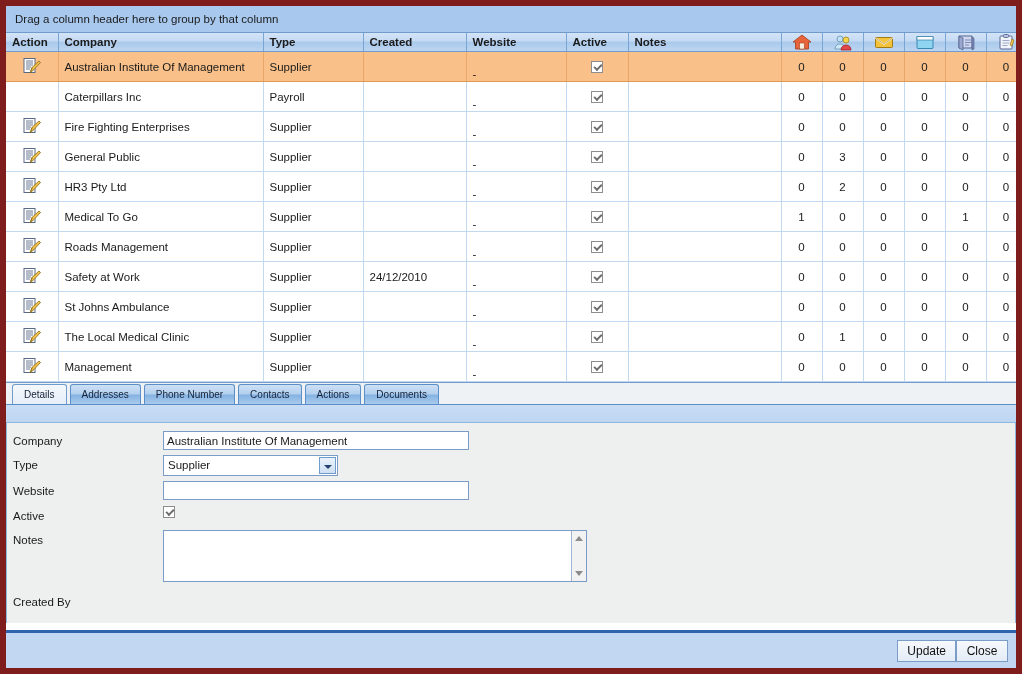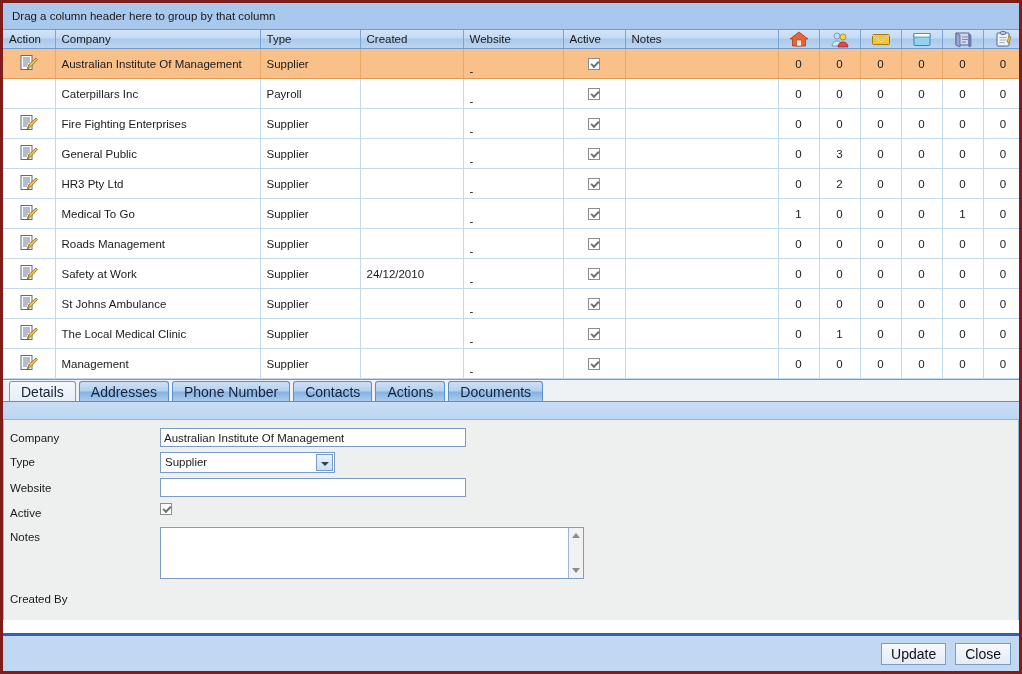--- a/index.html
+++ b/index.html
@@ -11,21 +11,21 @@
     font-family: "Liberation Sans", sans-serif;
     font-size: 11px;
     color: #1a1a1a;
     -webkit-font-smoothing: none;
   }
   #app {
     position: relative;
     width: 1022px;
     height: 674px;
     box-sizing: border-box;
-    border: 3px solid #7f1d1d;
+    border: 6px solid #7f1d1d;
     background: #ffffff;
     overflow: hidden;
   }
 
   
   .group-bar {
     height: 27px;
     box-sizing: border-box;
     background: #a8c8ee;
     border-bottom: 1px solid #6f9ccd;
@@ -41,21 +41,21 @@
     width: 100%;
     border-collapse: collapse;
     table-layout: fixed;
   }
   .grid th {
     height: 15px;
     box-sizing: border-box;
     background: linear-gradient(to bottom, #d4e4f7 0%, #c4d9f2 45%, #a9c9ec 50%, #bcd4f0 100%);
     border-right: 1px solid #7aa6d6;
     border-bottom: 1px solid #6f9ccd;
-    font-weight: normal;
+    font-weight: bold;
     font-size: 11.5px;
     text-align: left;
     padding: 0 0 0 6px;
     color: #1a1a1a;
     vertical-align: middle;
   }
   .grid th.icon-th {
     padding: 0;
     text-align: center;
   }
@@ -128,21 +128,21 @@
     align-items: flex-end;
     padding-left: 6px;
   }
   .tab {
     height: 20px;
     box-sizing: border-box;
     padding: 0 11px;
     margin-right: 3px;
     display: flex;
     align-items: center;
-    font-size: 14px;
+    font-size: 10px;
     background: linear-gradient(to bottom, #cde0f5 0%, #b3d0ee 48%, #84b2e2 52%, #a9caec 100%);
     border: 1px solid #5c8fc7;
     border-bottom: none;
     border-radius: 3px 3px 0 0;
     color: #15223a;
     cursor: default;
   }
   .tab.active {
     background: linear-gradient(to bottom, #f4f8fc 0%, #e6eef8 100%);
     border-color: #6f9ccd;
@@ -254,24 +254,24 @@
     border-top: 3px solid #2f63ad;
     display: flex;
     align-items: center;
     justify-content: flex-end;
     padding-right: 8px;
   }
   .btn {
     height: 22px;
     min-width: 52px;
     box-sizing: border-box;
-    margin-left: 9px;
+    margin-left: 0;
     padding: 0 9px;
     font-family: "Liberation Sans", sans-serif;
-    font-size: 14px;
+    font-size: 12px;
     color: #111111;
     background: linear-gradient(to bottom, #f6f9fd 0%, #e3ecf7 100%);
     border: 1px solid #7a9cc6;
     cursor: default;
   }
 </style>
 </head>
 <body>
 
 <div id="app">

